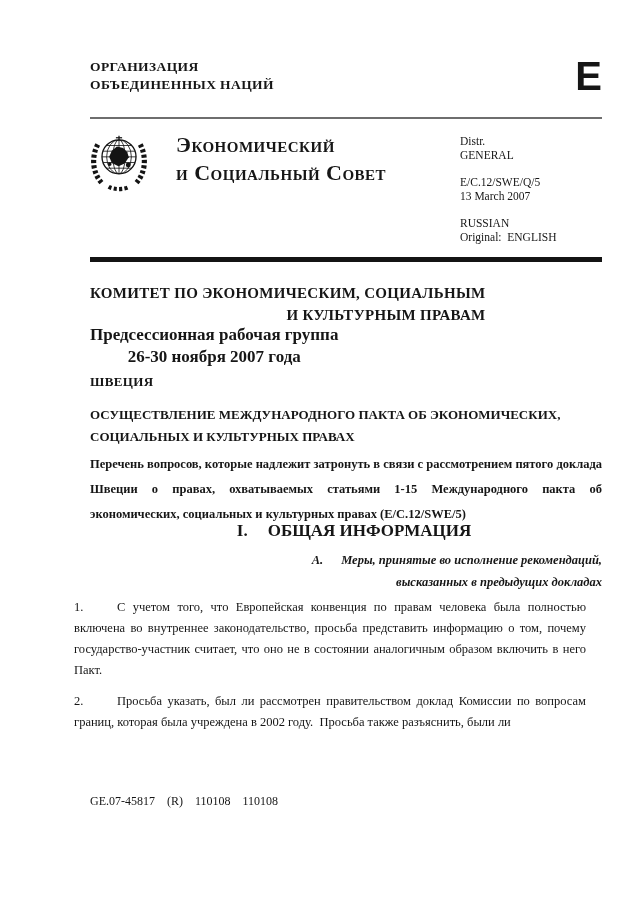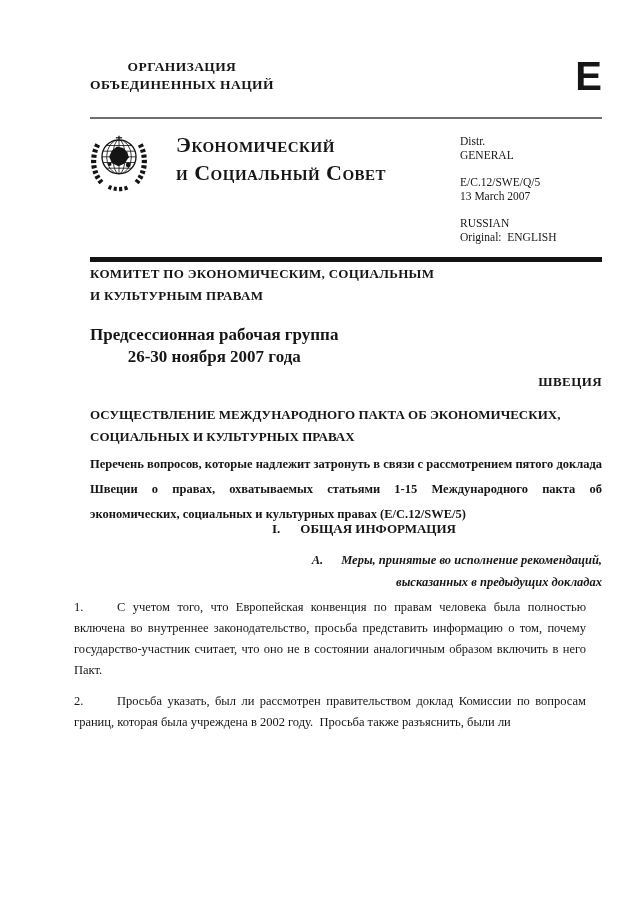--- a/index.html
+++ b/index.html
@@ -9,39 +9,39 @@
     background:#ffffff;
     margin:0 auto;
     font-family:"Liberation Serif","DejaVu Serif",serif;
     color:#161616;
     overflow:hidden;
   }
   .abs{position:absolute;}
   .pre{white-space:pre-wrap;}
 
   
-  .org-block{left:90px;top:58px;font-size:13.5px;font-weight:bold;line-height:18px;letter-spacing:.4px;text-align:center;}
+  .org-block{left:90px;top:58px;font-size:13.5px;font-weight:bold;line-height:18px;letter-spacing:.4px;}
   .series-letter{right:38px;top:56px;font-family:"Liberation Sans","DejaVu Sans",sans-serif;font-size:40px;font-weight:bold;line-height:40px;}
   .thin-rule{left:90px;top:117px;width:512px;height:2px;background:#6e6e6e;}
 
   
   .emblem{left:86px;top:128px;width:66px;height:68px;}
   .council-title{left:176px;top:131px;font-size:22px;font-weight:bold;line-height:28px;font-variant:small-caps;letter-spacing:.5px;}
   .distr-block{left:460px;top:134px;font-size:11.5px;line-height:14px;}
   .distr-block .grp{margin-bottom:13px;}
 
   .black-bar{left:90px;top:257px;width:512px;height:5px;background:#141414;}
 
   
-  .committee{left:90px;top:263px;font-size:13px;font-weight:bold;line-height:22px;letter-spacing:.3px;}
+  .committee{left:90px;top:282px;font-size:15px;font-weight:bold;line-height:22px;letter-spacing:.3px;text-align:right;}
   .working-group{left:90px;top:324px;font-size:17px;font-weight:bold;line-height:22px;text-align:center;}
-  .country{left:90px;top:374px;width:512px;text-align:right;font-size:13px;font-weight:bold;letter-spacing:.4px;}
+  .country{left:90px;top:374px;width:512px;text-align:left;font-size:13px;font-weight:bold;letter-spacing:.4px;}
   .doc-title{left:90px;top:404px;width:512px;font-size:13px;font-weight:bold;line-height:22px;}
   .intro{left:90px;top:452px;width:512px;font-size:12.5px;font-weight:bold;line-height:25px;text-align:justify;}
-  .section-head{left:108px;top:521px;width:512px;text-align:center;font-size:13px;font-weight:bold;}
+  .section-head{left:98px;top:521px;width:512px;text-align:center;font-size:17px;font-weight:bold;}
   .section-head .num{padding-right:20px;}
   .subsection-head{left:90px;top:549px;width:512px;text-align:right;font-size:12.5px;font-weight:bold;line-height:22px;font-style:italic;}
   .subsection-head .num{padding-right:18px;}
   .paras{left:74px;top:597px;width:512px;font-size:12.5px;line-height:21px;}
   .para{margin:0 0 10px 0;text-align:justify;}
   .pnum{display:inline-block;min-width:43px;}
   .footer-ref{left:90px;top:794px;font-size:12px;}
 </style>
 </head>
 <body>
@@ -140,14 +140,15 @@
       <span class="num">A.</span><span>Меры, принятые во исполнение рекомендаций,</span>
     </div>
     <div>высказанных в предыдущих докладах</div>
   </div>
 
   <div class="abs paras">
     <p class="para pre"><span class="pnum">1.</span><span>С учетом того, что Европейская конвенция по правам человека была полностью включена во внутреннее законодательство, просьба представить информацию о том, почему государство-участник считает, что оно не в состоянии аналогичным образом включить в него Пакт.</span></p>
     <p class="para pre"><span class="pnum">2.</span><span>Просьба указать, был ли рассмотрен правительством доклад Комиссии по вопросам границ, которая была учреждена в 2002 году.  Просьба также разъяснить, были ли</span></p>
   </div>
 
+  <div class="abs footer-ref pre">GE.07-45817    (R)    110108    110108</div>
 
 </div>
 
 </body></html>

